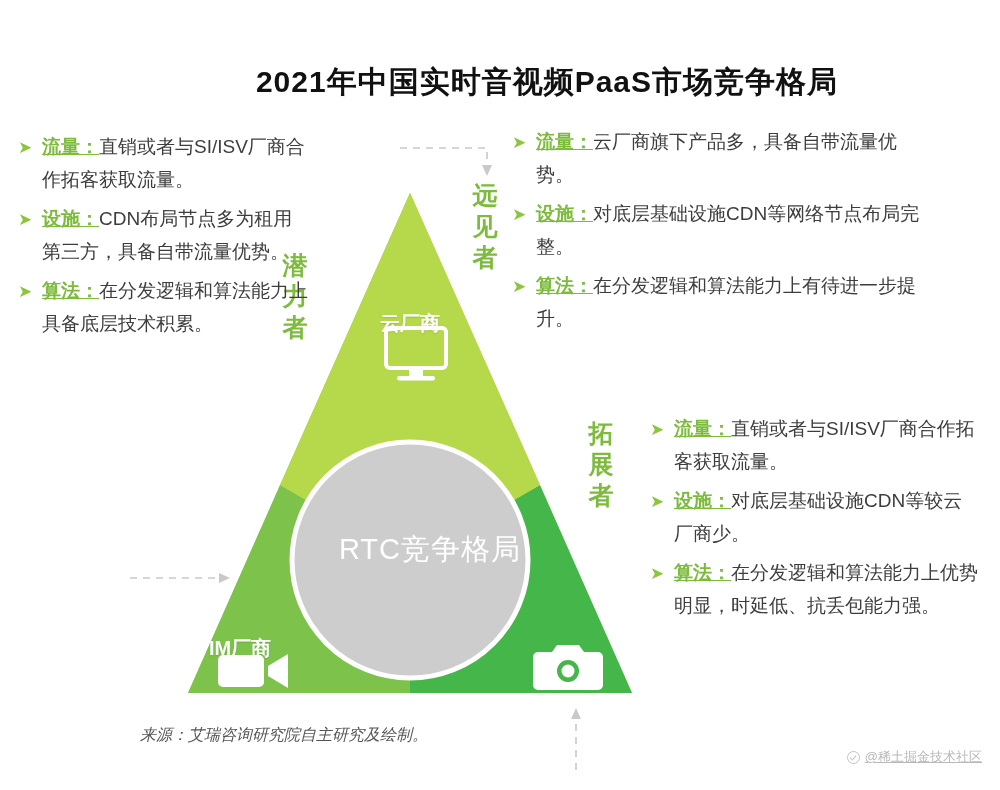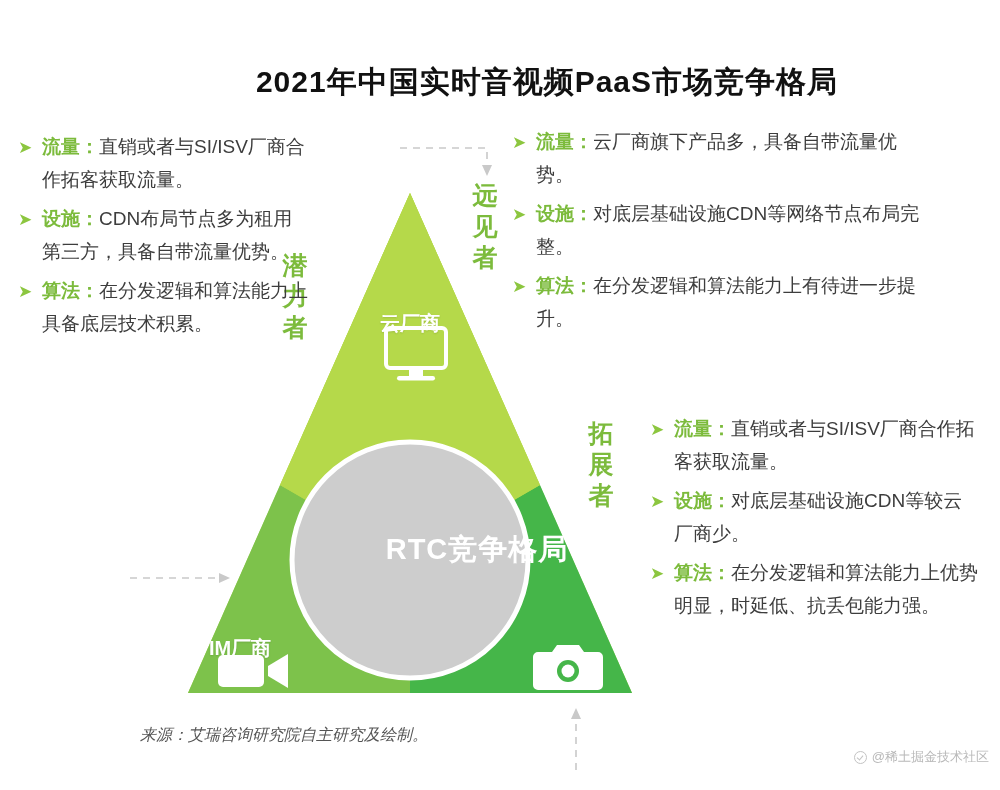--- a/index.html
+++ b/index.html
@@ -35,21 +35,21 @@
     padding-left:24px;
     margin-bottom:6px;
     font-size:19px;
     line-height:33px;
     color:#3d3d3d;
   }
   .bullet .arrow{
     position:absolute;left:0;top:1px;
     color:#8cc63f;font-size:17px;line-height:33px;
   }
-  .bullet .lbl{color:#7cbb3c;font-weight:bold;}
+  .bullet .lbl{color:#7cbb3c;font-weight:bold;text-decoration:underline;}
   .bullet .txt{color:#3d3d3d;}
 
   .block-left{left:18px;top:130px;width:290px;}
   .block-tr{left:512px;top:125px;width:420px;}
   .block-br{left:650px;top:412px;width:330px;}
 
   
   .vlabel{
     position:absolute;
     width:30px;
@@ -73,40 +73,39 @@
     line-height:24px;
     text-shadow:0 1px 2px rgba(0,0,0,.12);
     margin-top:36px;
   }
   .node-cloud{left:350px;top:275px;width:120px;}
   .node-im{left:180px;top:600px;width:120px;}
   .node-rtc{left:500px;top:578px;width:130px;}
 
   .center-label{
     position:absolute;left:290px;top:530px;width:280px;
-    text-align:center;color:#ffffff;font-size:29px;font-weight:bold;
+    text-align:center;color:#ffffff;font-size:29px;font-weight:normal;
     letter-spacing:1px;
-    padding-left:47px;
   }
 
   
   .icon{position:absolute;}
   .icon-monitor{left:383px;top:325px;}
   .icon-video{left:215px;top:645px;}
   .icon-camera{left:532px;top:640px;}
 
   
   .source{
     position:absolute;left:140px;top:725px;
     font-size:16px;color:#555;font-style:italic;
   }
   .watermark{
-    position:absolute;right:11px;top:748px;
+    position:absolute;right:18px;top:748px;
     font-size:13px;color:#b9b9b9;
-    display:flex;align-items:center;gap:5px;
+    display:flex;align-items:center;gap:5px;text-decoration:underline;
   }
   .wm-dot{
     width:11px;height:11px;border-radius:50%;
     border:1.6px solid #c3c3c3;display:inline-block;
     position:relative;
   }
   .wm-dot:after{
     content:"";position:absolute;left:3.2px;top:2.2px;
     width:3px;height:5px;border:1.4px solid #c3c3c3;
     border-top:none;border-left:none;transform:rotate(40deg);

